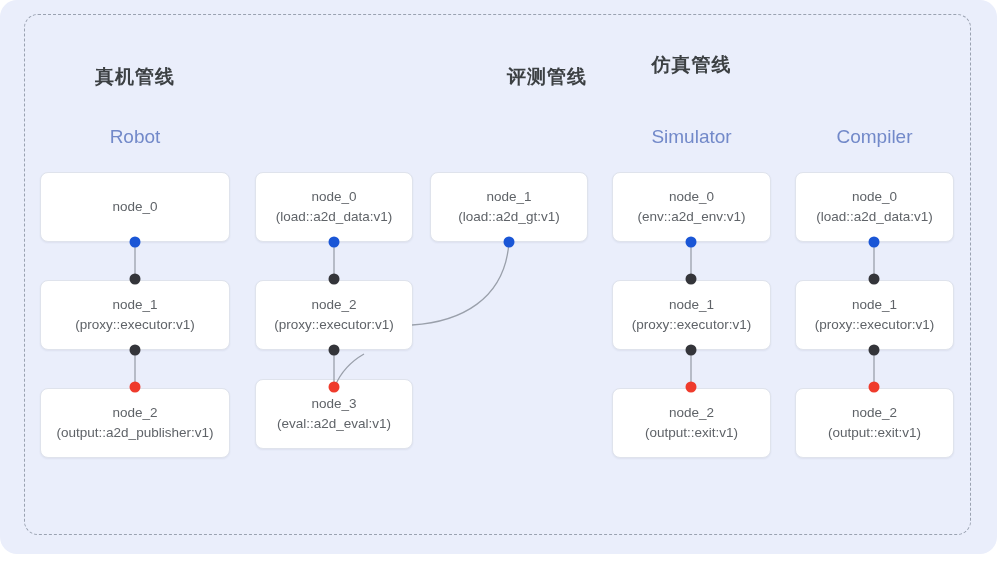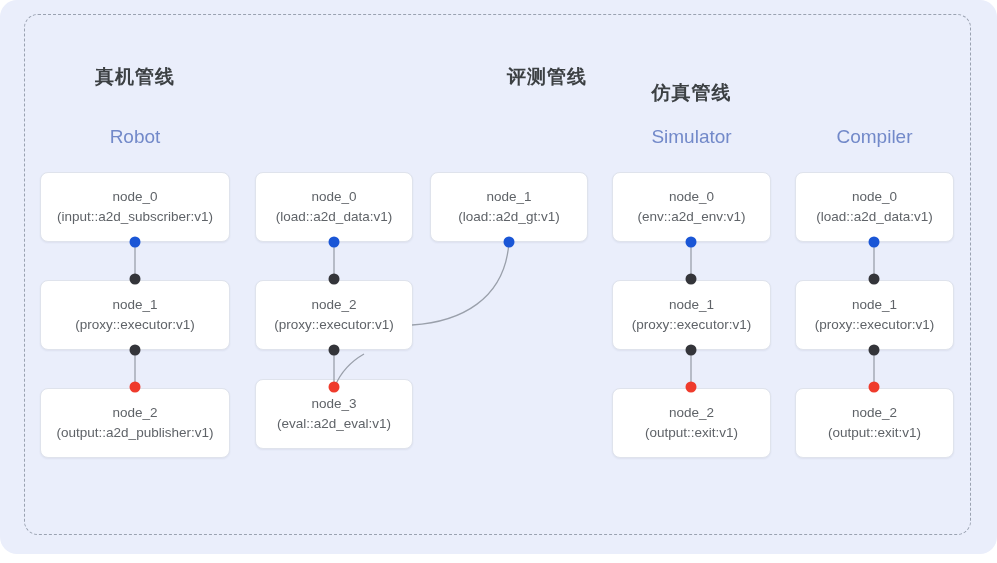--- a/index.html
+++ b/index.html
@@ -116,21 +116,20 @@
       <line x1="874" y1="242" x2="874" y2="278"></line>
       <line x1="874" y1="350" x2="874" y2="386"></line>
     </g>
   </svg>
 
   <div class="col-head" style="left:40px; top:64px; width:190px;">真机管线</div>
   <div class="col-sub" style="left:40px; top:126px; width:190px;">Robot</div>
 
   <div class="node" style="left:40px; top:172px; width:190px; height:70px;">
     <div class="n-title">node_0</div>
-    <div class="n-sub">(input::a2d_subscriber:v1)</div>
   </div>
   <div class="dot blue" style="left:135px; top:242px;"></div>
 
   <div class="node" style="left:40px; top:280px; width:190px; height:70px;">
     <div class="n-title">node_1</div>
     <div class="n-sub">(proxy::executor:v1)</div>
   </div>
   <div class="dot dark" style="left:135px; top:279px;"></div>
   <div class="dot dark" style="left:135px; top:350px;"></div>
 
@@ -160,21 +159,21 @@
   </div>
   <div class="dot dark" style="left:334px; top:279px;"></div>
   <div class="dot dark" style="left:334px; top:350px;"></div>
 
   <div class="node" style="left:255px; top:379px; width:158px; height:70px;">
     <div class="n-title">node_3</div>
     <div class="n-sub">(eval::a2d_eval:v1)</div>
   </div>
   <div class="dot red" style="left:334px; top:387px;"></div>
 
-  <div class="col-head" style="left:612px; top:80px; width:159px;">仿真管线</div>
+  <div class="col-head" style="left:612px; top:52px; width:159px;">仿真管线</div>
   <div class="col-sub" style="left:612px; top:126px; width:159px;text-align:center;">Simulator</div>
 
   <div class="node" style="left:612px; top:172px; width:159px; height:70px;">
     <div class="n-title">node_0</div>
     <div class="n-sub">(env::a2d_env:v1)</div>
   </div>
   <div class="dot blue" style="left:691px; top:242px;"></div>
 
   <div class="node" style="left:612px; top:280px; width:159px; height:70px;">
     <div class="n-title">node_1</div>

